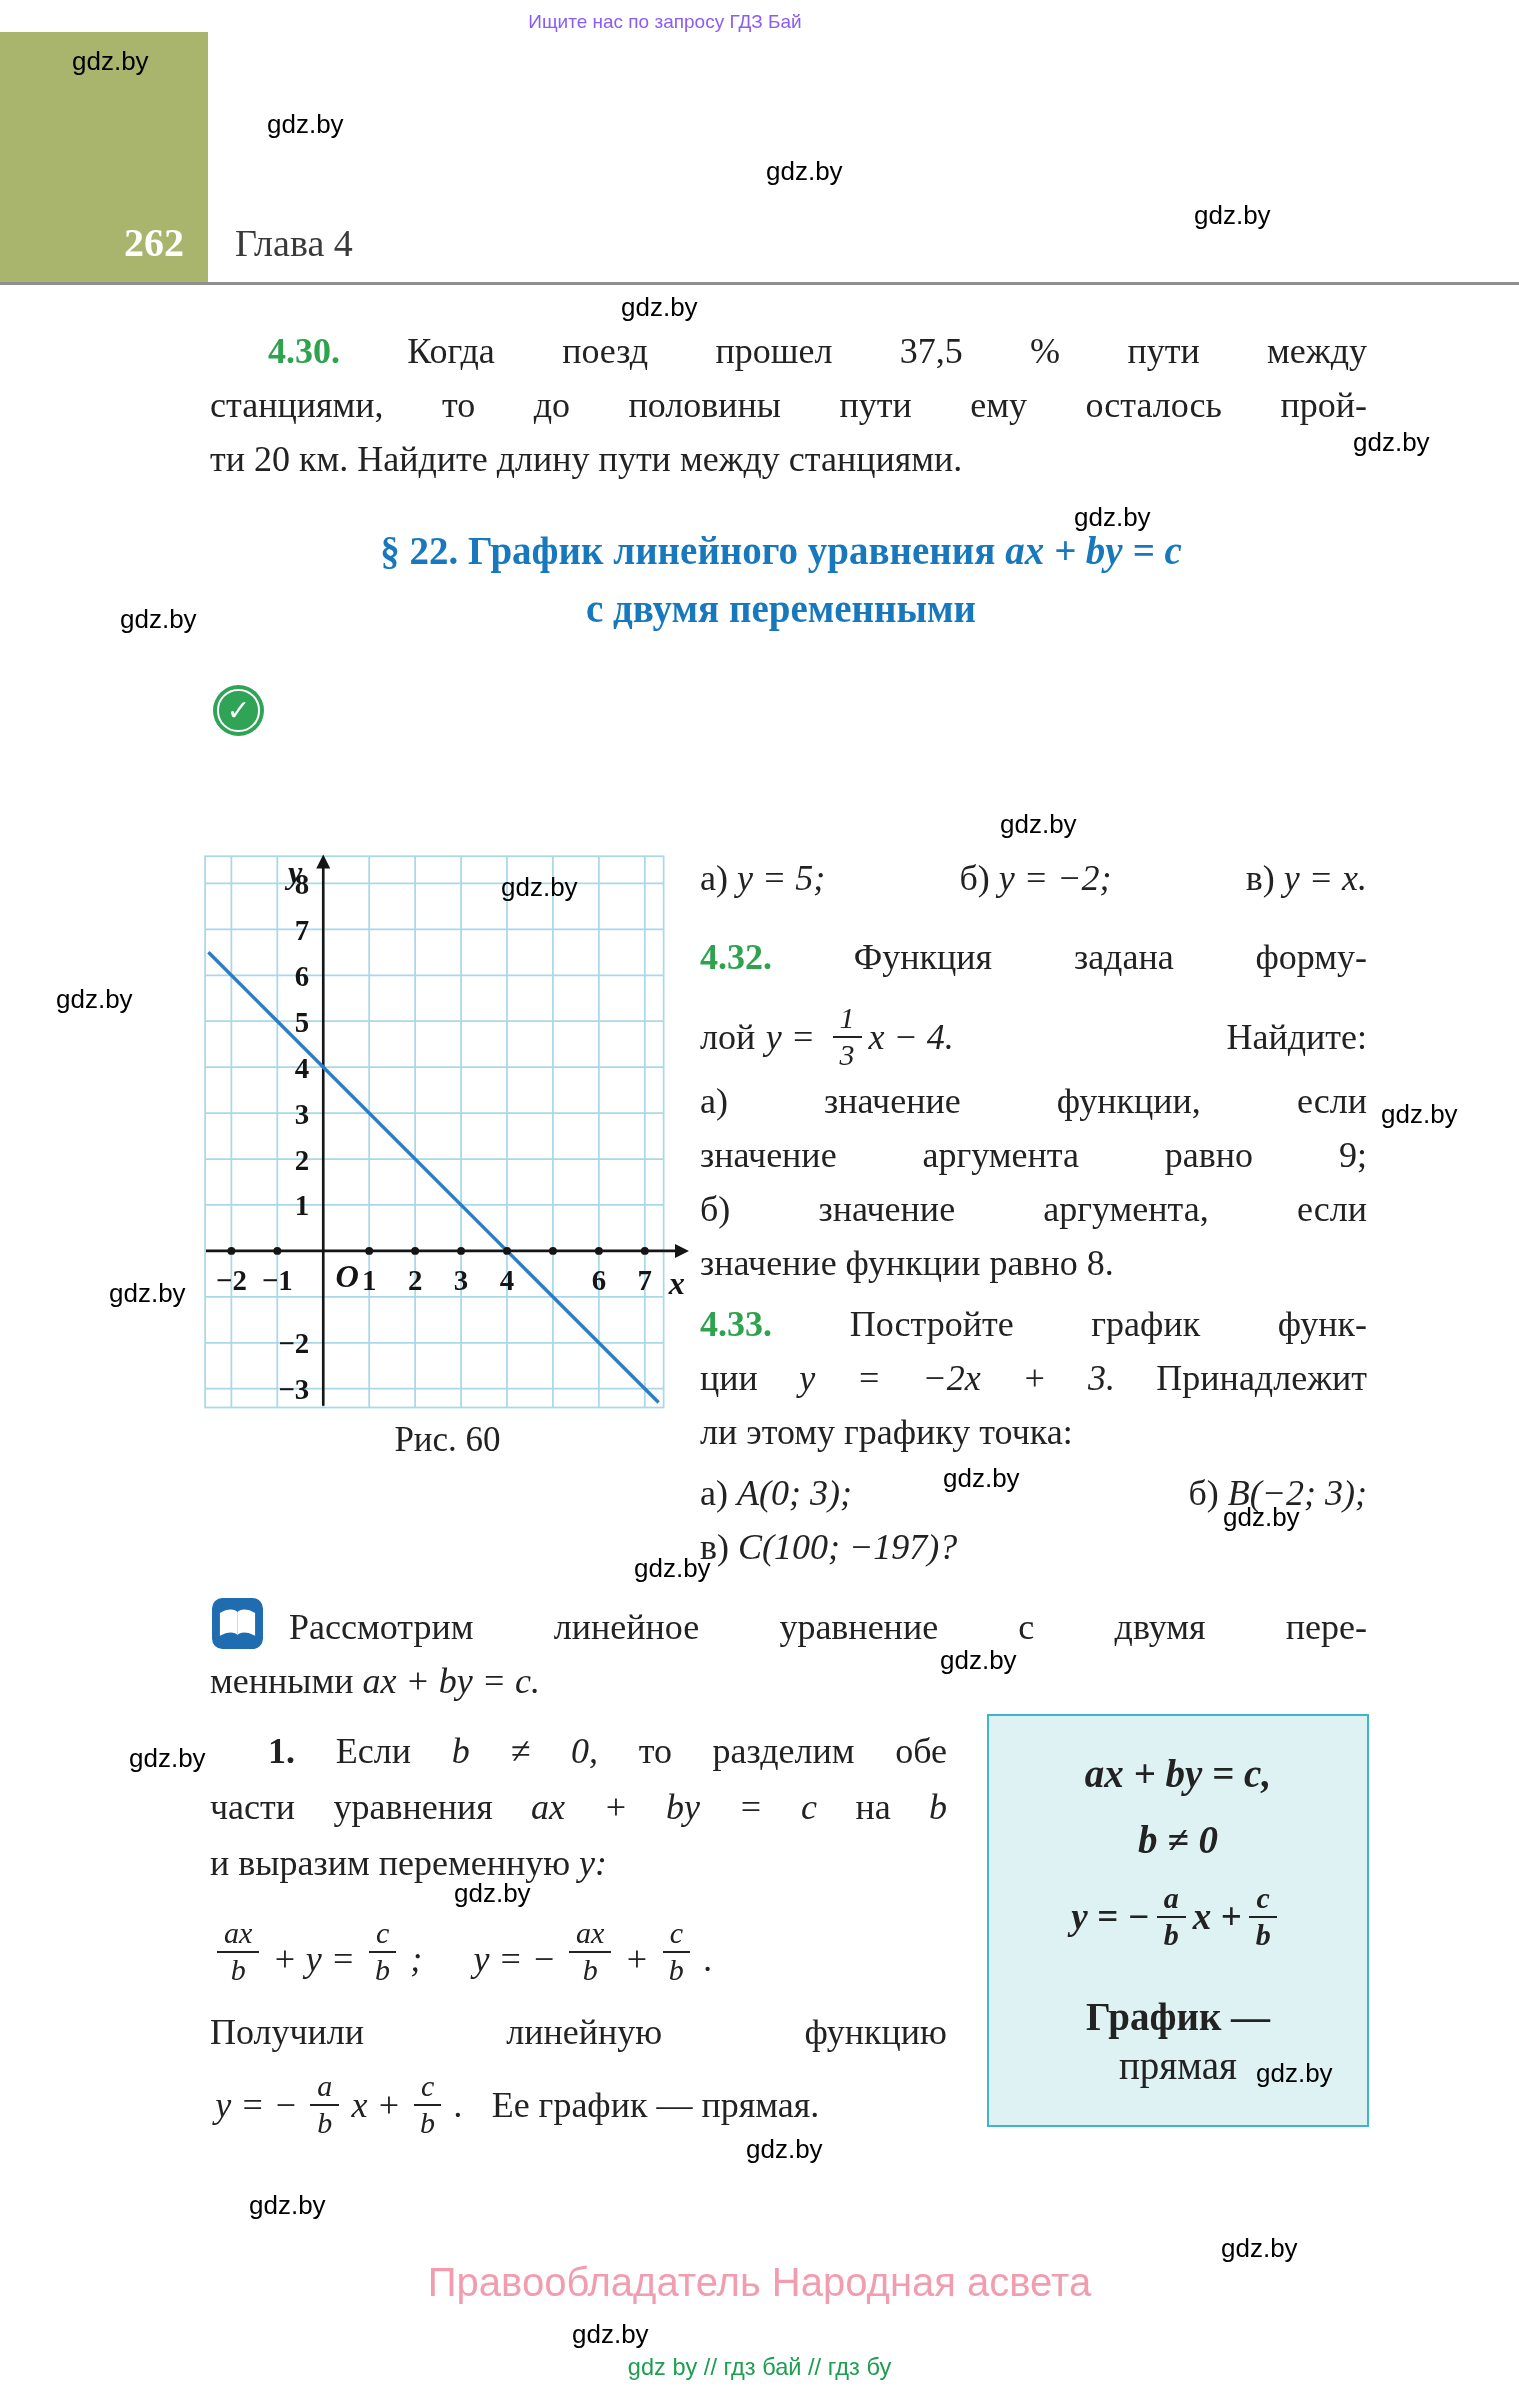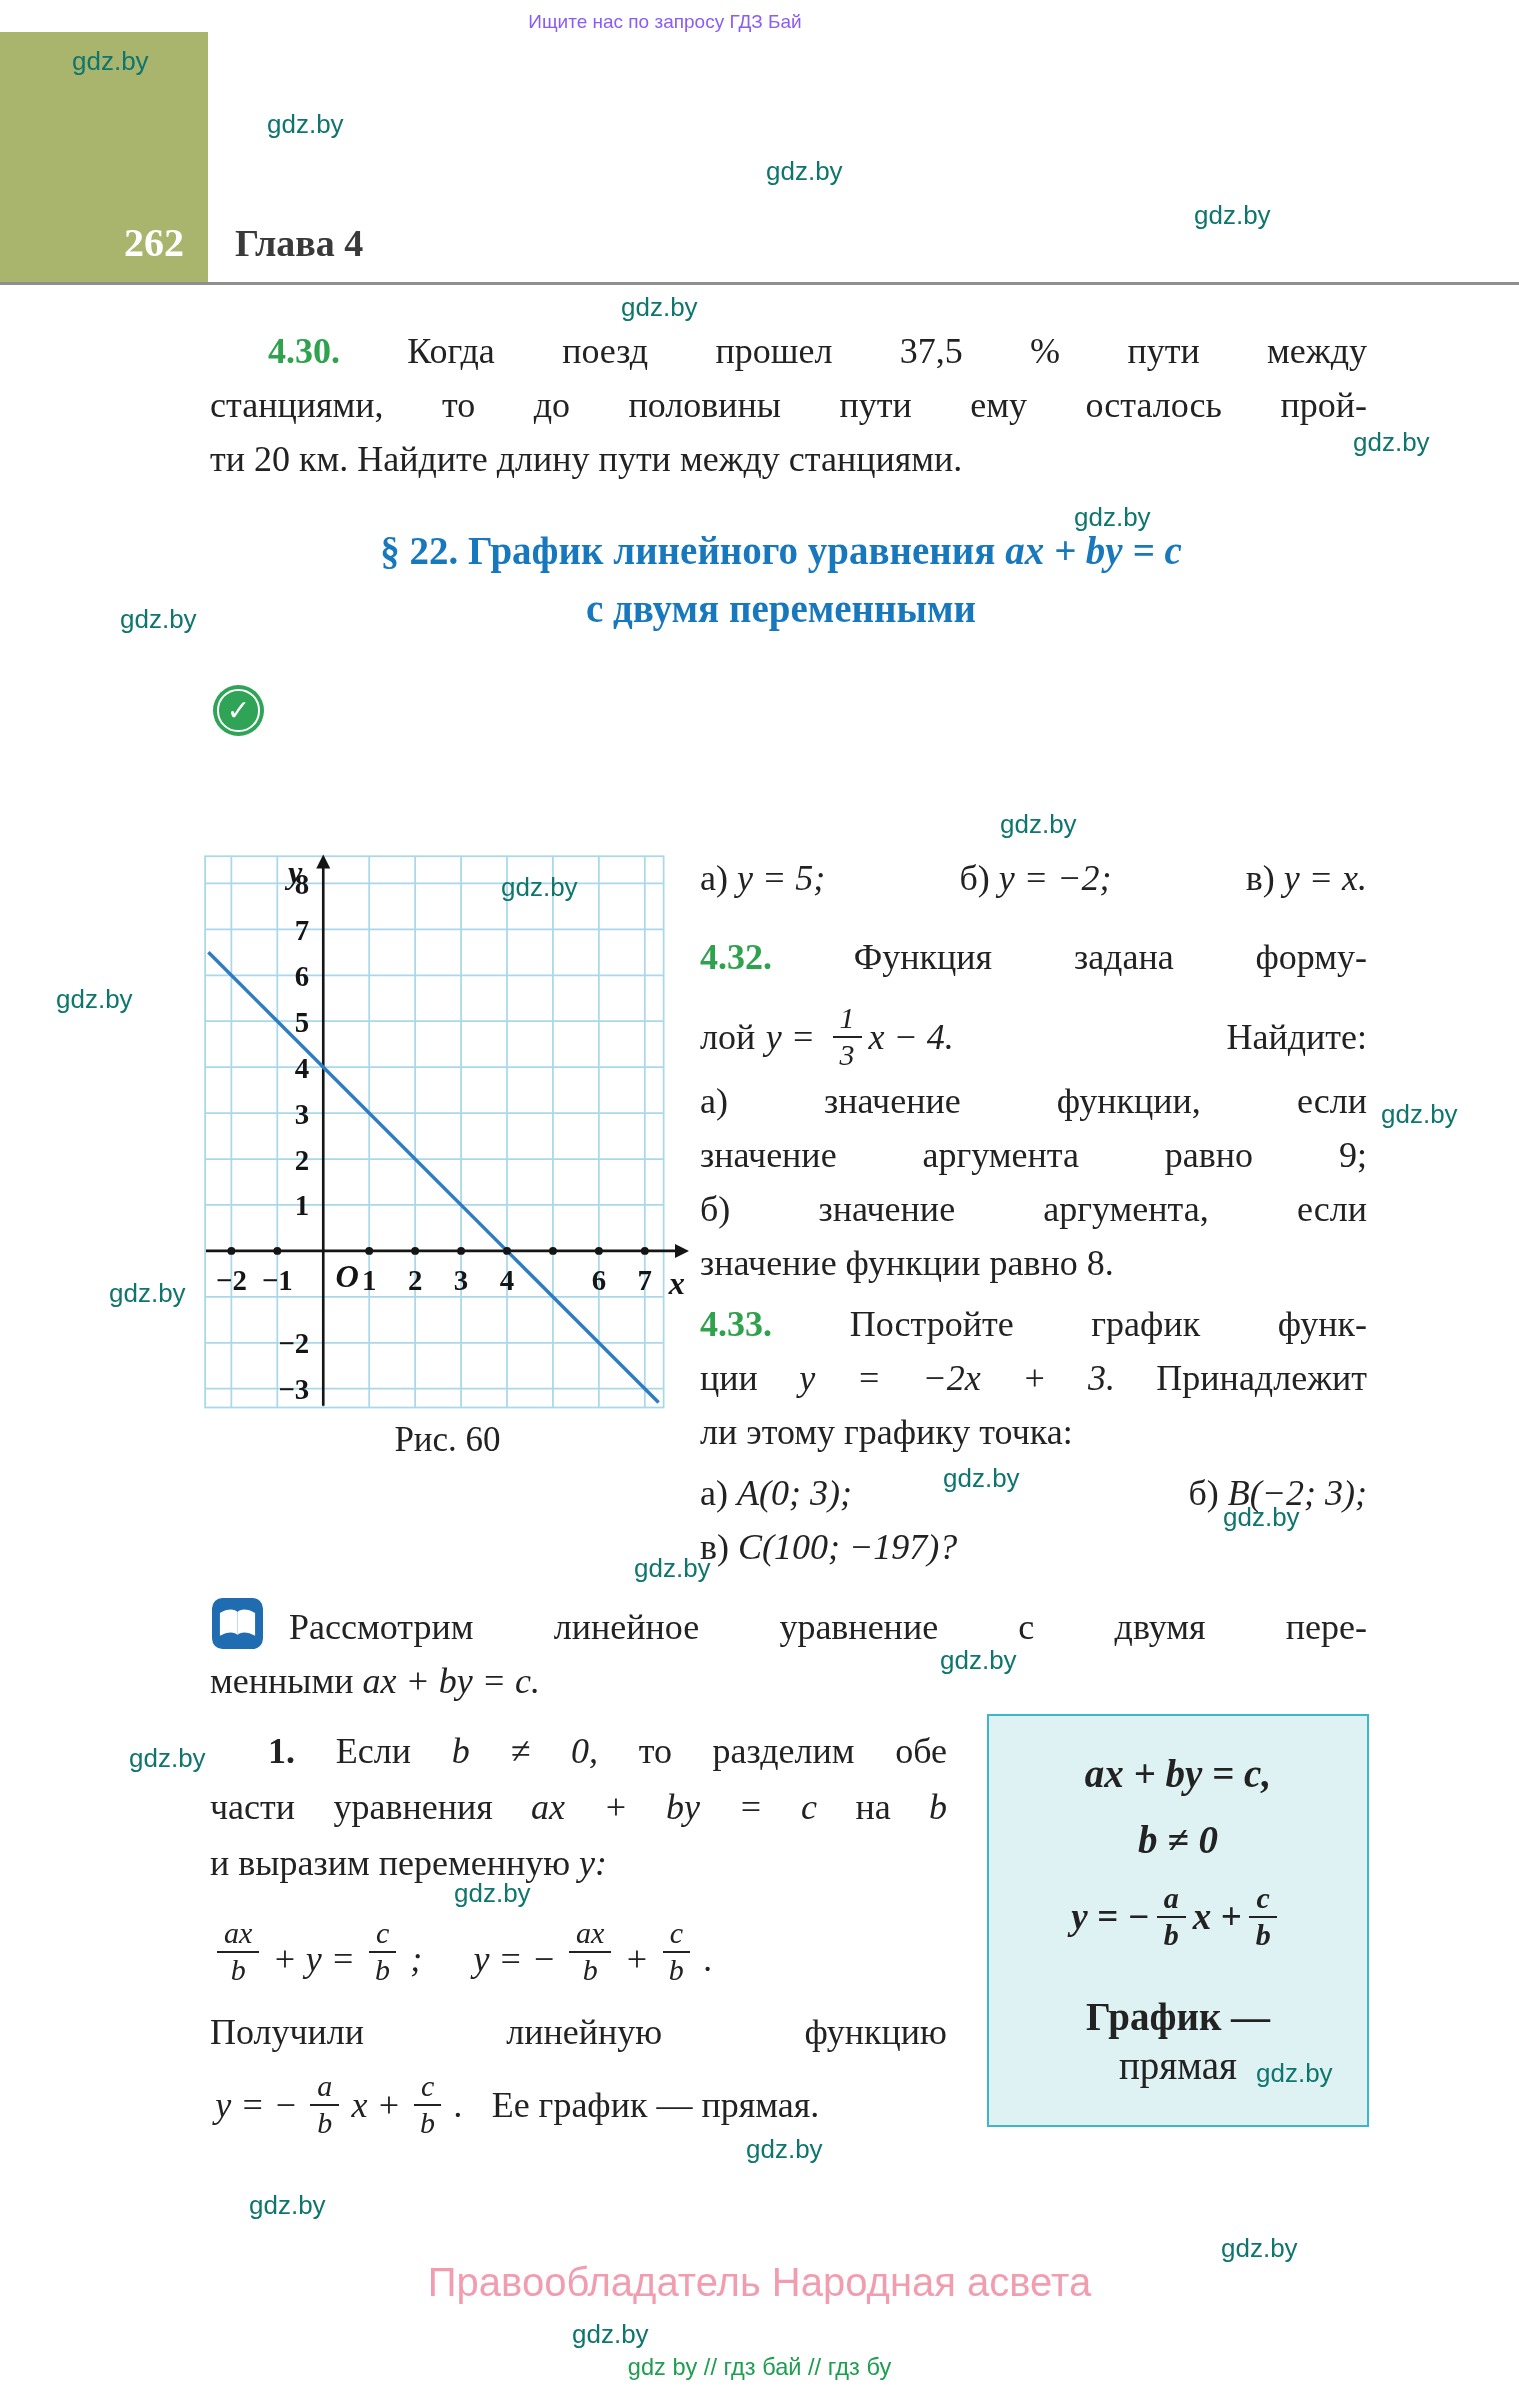--- a/index.html
+++ b/index.html
@@ -7,21 +7,21 @@
   .page {
     position: relative; width: 1519px; height: 2401px; background: #ffffff;
     font-family: "Liberation Serif", "DejaVu Serif", serif; color: #222; overflow: hidden;
   }
 
   .promo { position: absolute; top: 10.5px; left: 0; width: 1330px; text-align: center;
     font-family: "Liberation Sans","DejaVu Sans",sans-serif; font-size: 19px; color: #8b5cf6; }
 
   .band { position: absolute; top: 31.5px; left: 0; width: 208px; height: 253px; background: #a9b46c; }
   .page-num { position: absolute; top: 219px; left: 124px; font-size: 40px; font-weight: bold; color: #ffffff; }
-  .chapter { position: absolute; top: 221px; left: 235px; font-size: 38px; font-weight: bold; color: #3a3a3a; }
+  .chapter { position: absolute; top: 221px; left: 235px; font-size: 38px; font-weight: normal; color: #3a3a3a; }
   .header-rule { position: absolute; top: 282px; left: 0; width: 1519px; height: 2.6px; background: #8f8f8f; }
 
   .p430 { position: absolute; top: 324px; left: 210px; width: 1157px; font-size: 36px; line-height: 54px; }
   .sect { position: absolute; top: 522px; left: 116px; width: 1330px; text-align: center;
     font-size: 39px; line-height: 58px; font-weight: bold; color: #1878be; }
 
   .jl { text-align: justify; text-align-last: justify; }
   .ind { padding-left: 58px; }
   .num { color: #2ea24c; font-weight: bold; }
   .m { font-style: italic; }
@@ -78,21 +78,21 @@
   .ib-l3 .frac, .infobox .frac { font-weight: bold; }
   .ib-l4 { margin-top: 33px; font-size: 39px; font-weight: bold; }
   .ib-l5 { font-size: 39px; font-weight: normal; line-height: 54px; }
 
   .footer-pink { position: absolute; top: 2260px; left: 0; width: 1519px; text-align: center;
     font-size: 40px; color: #f29daf; font-family: "Liberation Sans","DejaVu Sans",sans-serif; }
   .footer-links { position: absolute; top: 2354px; left: 0; width: 1519px; text-align: center;
     font-size: 23.6px; color: #1e9e50; font-family: "Liberation Sans","DejaVu Sans",sans-serif; }
 
   .wm { position: absolute; font-family: "Liberation Sans","DejaVu Sans",sans-serif;
-    font-size: 26px; color: #0f766e; white-space: nowrap; }
+    font-size: 26px; color: #000000; white-space: nowrap; }
 </style>
 </head>
 <body>
 
 <div class="page" data-name="textbook-page">
 
   <div class="promo" data-name="promo-banner">Ищите нас по запросу ГДЗ Бай</div>
 
   <div class="band" data-name="page-number-band"></div>
   <div class="page-num" data-name="page-number">262</div>

